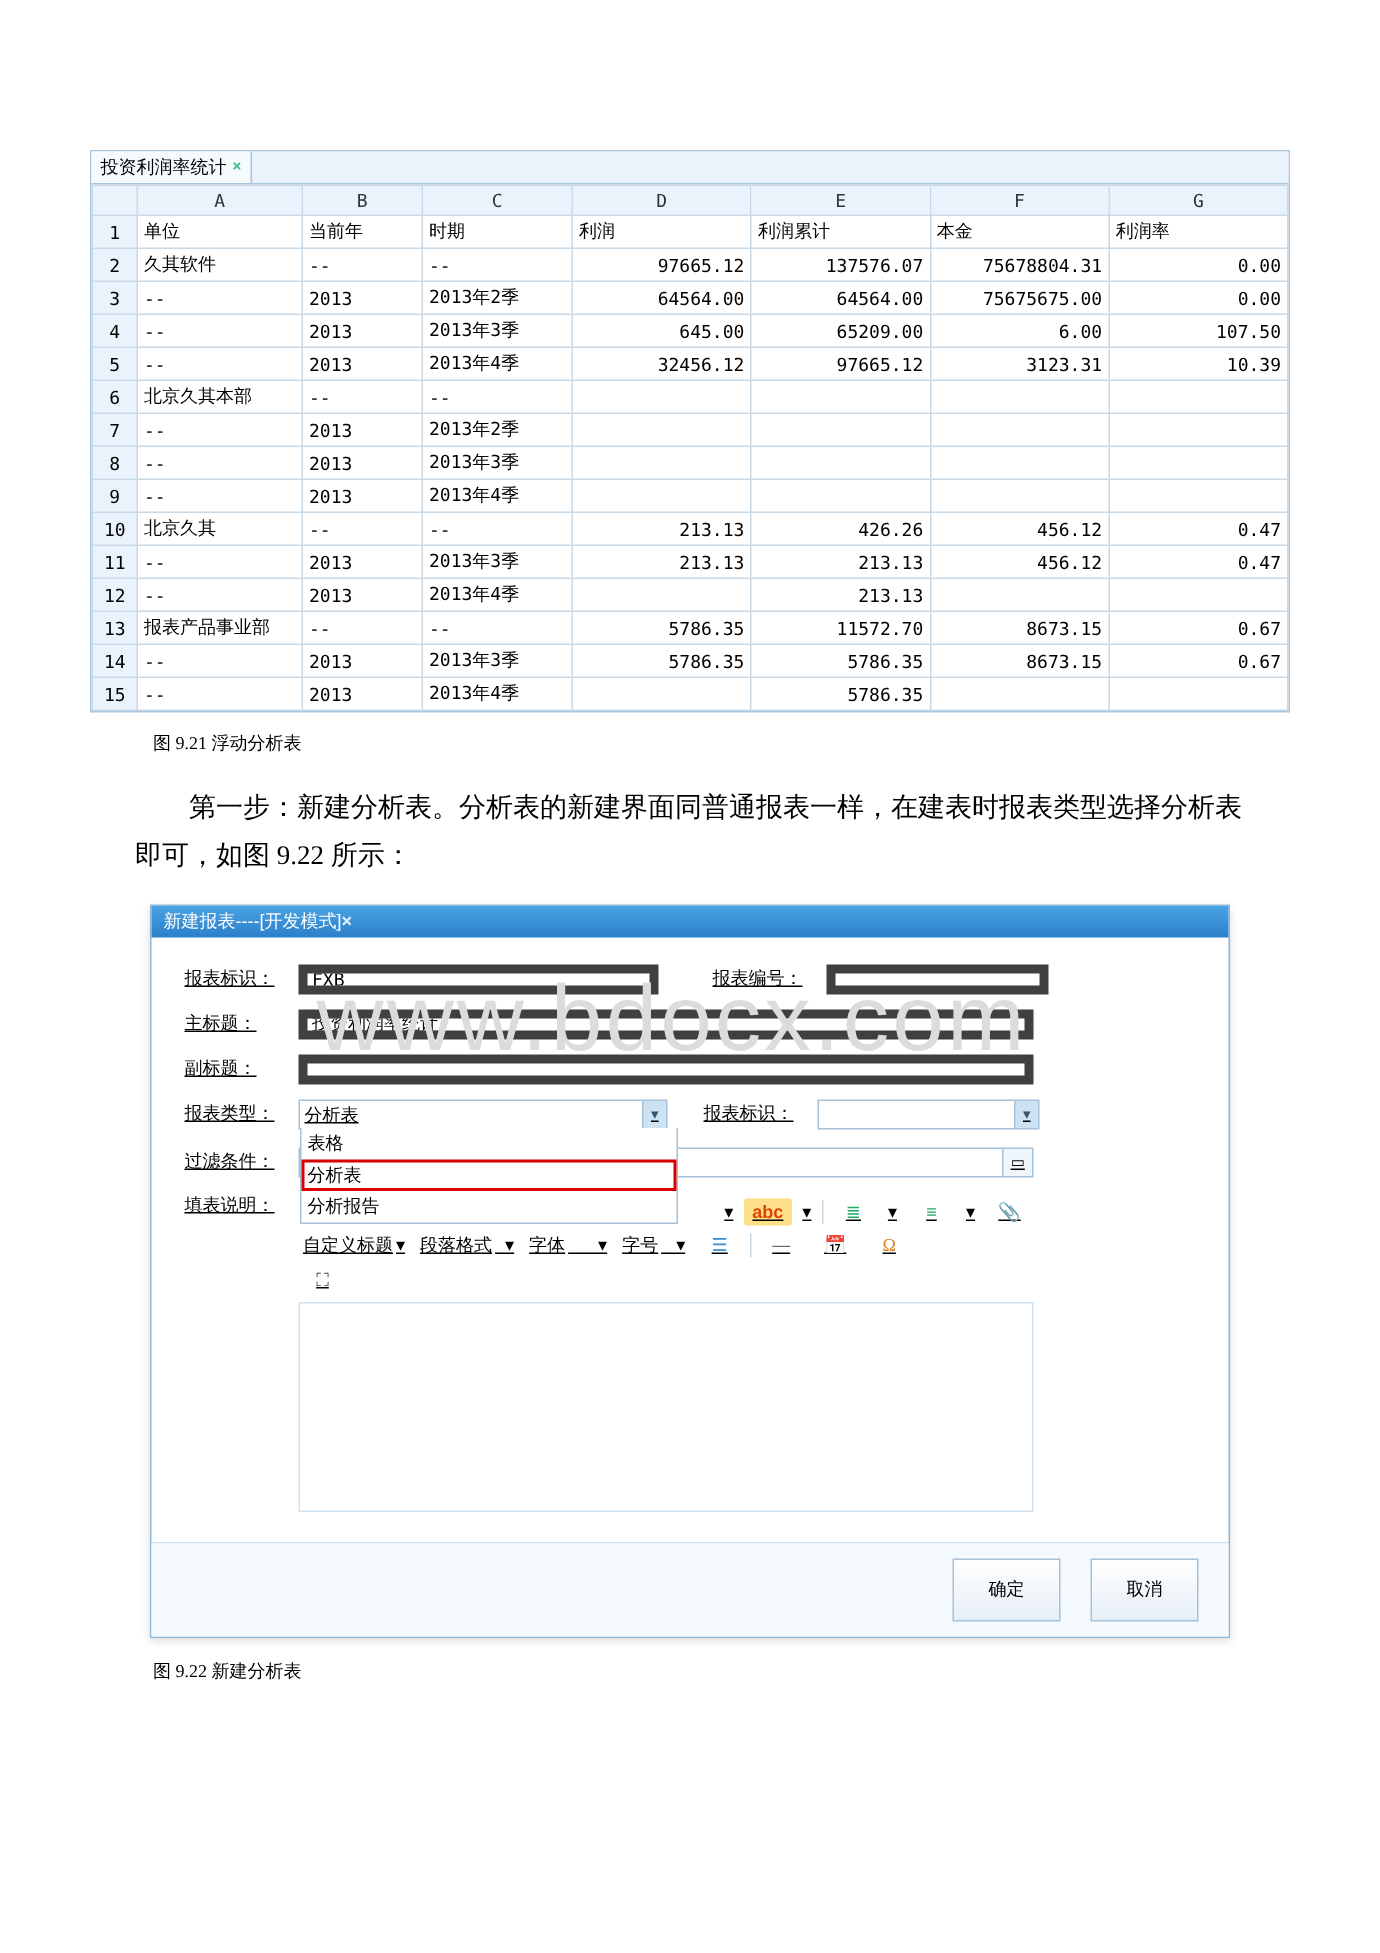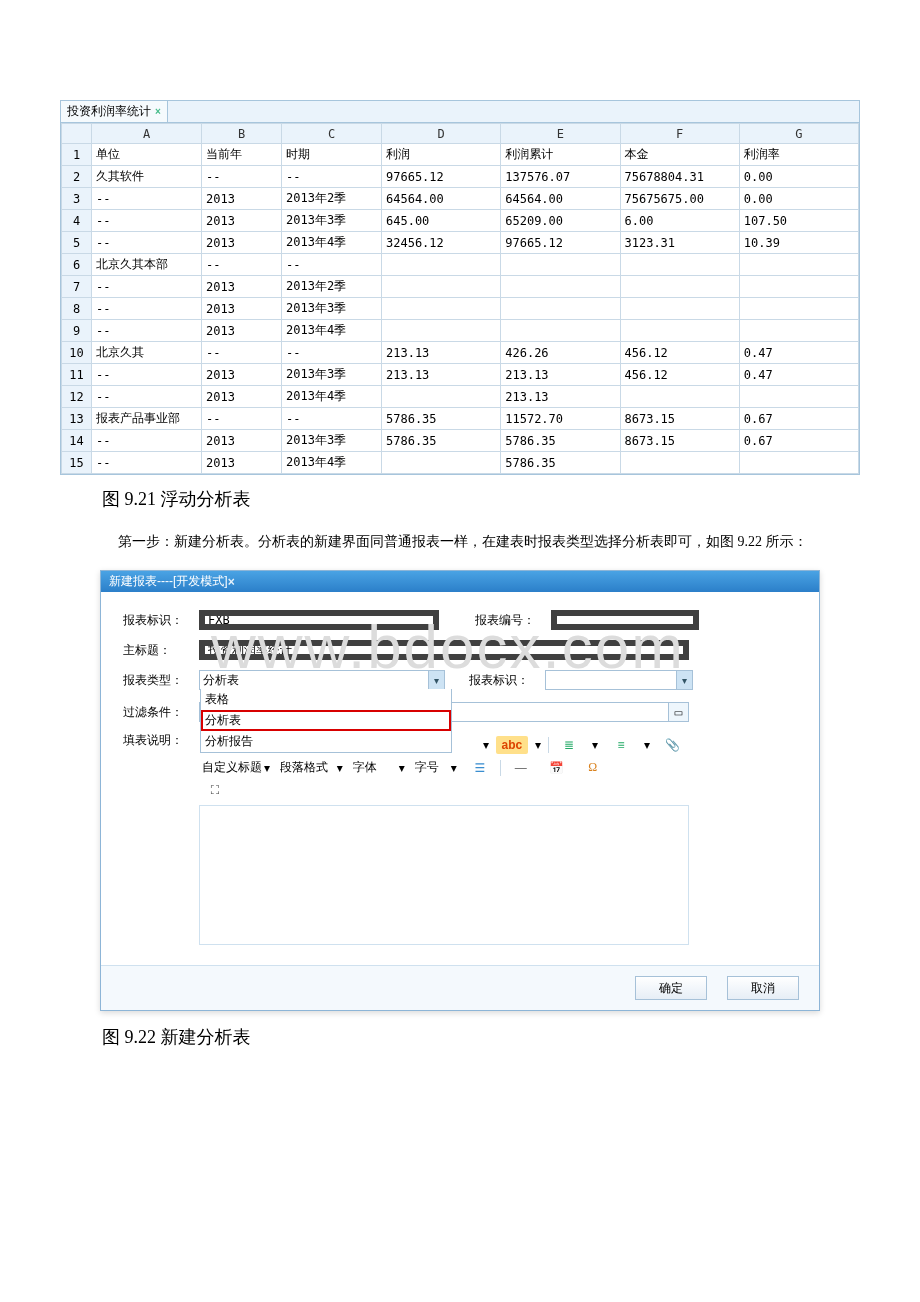--- a/index.html
+++ b/index.html
@@ -29,36 +29,36 @@
       border: 1px solid #c9d9e6; padding: 2px 4px; height: 20px;
       white-space: nowrap; overflow: hidden;
       font-family: SimSun, monospace;
     }
     table.grid th {
       background: #eaf3fb; font-weight: normal; text-align:center; color:#333;
     }
     table.grid td.rownum {
       background:#eaf3fb; text-align:center; width:30px;
     }
-    table.grid td.num { text-align: left; margin-top: 20px; }
+    table.grid td.num { text-align: right; margin-top: 20px; }
     table.grid td.txt { text-align: left; }
     col.cn { width:30px; }
     col.cA { width:110px; }
     col.cB { width:80px; }
     col.cC { width:100px; }
     col.cD, col.cE, col.cF, col.cG { width: auto; }
 
     .caption {
       font-family: SimSun, serif;
-      font-size: 18px;
+      font-size: 12px;
       margin: 0 0 18px 42px;
     }
     .para {
       font-family: SimSun, serif;
-      font-size: 14px;
+      font-size: 18px;
       line-height: 1.8;
       text-indent: 2em;
       margin: 0 30px 16px 30px;
     }
 
     
     .dialog {
       width: 720px;
       margin: 0 auto 14px auto;
       border: 1px solid #8db5d7;
@@ -66,21 +66,21 @@
       font-size: 12px;
       position: relative;
       background:#fff;
     }
     .dialog-title {
       background: linear-gradient(#4aa3e4,#2b7fc9);
       color:#fff; padding:2px 8px; display:flex; align-items:center;
       font-size:12px;
     }
     .dialog-close { color:#e5f1fb; font-weight:bold; cursor:default;}
-    .dialog-body { padding: 18px 22px 10px 22px; border-bottom:1px solid #cfe1ef;}
+    .dialog-body { padding: 18px 22px 10px 22px; border-bottom:1px solid #cfe1ef;text-decoration:underline;}
     .form-row { display:flex; align-items:center; margin-bottom:10px; gap:8px;}
     .form-label { width:68px; text-align:left; color:#000;}
     .form-input {
       height:20px; border:6px solid #404040; padding:1px 3px;
       font-family: SimSun, monospace; font-size:12px; background:#fff;
     }
     .fi-short { width:240px; }
     .fi-long { width:490px; }
     .select-box { display:flex; align-items:stretch; border:1px solid #a6c1d8; width:246px; position:relative; height:20px; background:#fff;}
     .select-box .sv { flex:1; padding:1px 3px;}
@@ -107,21 +107,21 @@
     .icon-ol, .icon-ul { color:#2a6;}
     .icon-clip { color:#888;}
     .icon-align { color:#3a8ed0;}
     .icon-hr { color:#666;}
     .icon-cal { color:#e06a2c;}
     .icon-omega { color:#d9821f; font-family:serif;}
     .icon-robot { color:#444;}
 
     .richarea { height:140px; border:1px solid #cfe1ef; margin-top:6px; background:#fff; width:490px;}
     .dialog-footer { padding:10px 20px; display:flex; justify-content:flex-end; gap:20px; background:#f4f9fd;}
-    .btn-flat { width:72px; height:24px; border:1px solid #a6c1d8; background:linear-gradient(#fff,#e6eef6); display:flex; align-items:center; justify-content:center;}
+    .btn-flat { width:72px; height:42px; border:1px solid #a6c1d8; background:linear-gradient(#fff,#e6eef6); display:flex; align-items:center; justify-content:center;}
 
     .watermark {
       position:absolute; font-size:62px; color:#dcdcdc; font-weight:300; letter-spacing:2px;
       left:110px; top:40px; font-family: Arial, sans-serif; pointer-events:none;
     }
   </style>
 </head>
 <body>
 
 <div class="sheet-panel">
@@ -326,20 +326,24 @@
       <span style="width:20px;"></span>
       <span class="form-label" style="width:68px">报表编号：</span>
       <input class="form-input" style="width: 148px;">
     </div>
 
     <div class="form-row">
       <span class="form-label">主标题：</span>
       <input class="form-input fi-long" value="投资利润率统计" style="">
     </div>
 
+    <div class="form-row">
+      <span class="form-label">副标题：</span>
+      <input class="form-input fi-long" style="">
+    </div>
 
     <div class="form-row" style="position:relative;">
       <span class="form-label">报表类型：</span>
       <div class="select-box">
         <span class="sv">分析表</span>
         <span class="arrow">▾</span>
         <div class="dropdown-list">
           <div class="opt">表格</div>
           <div class="opt highlight">分析表</div>
           <div class="opt">分析报告</div>

